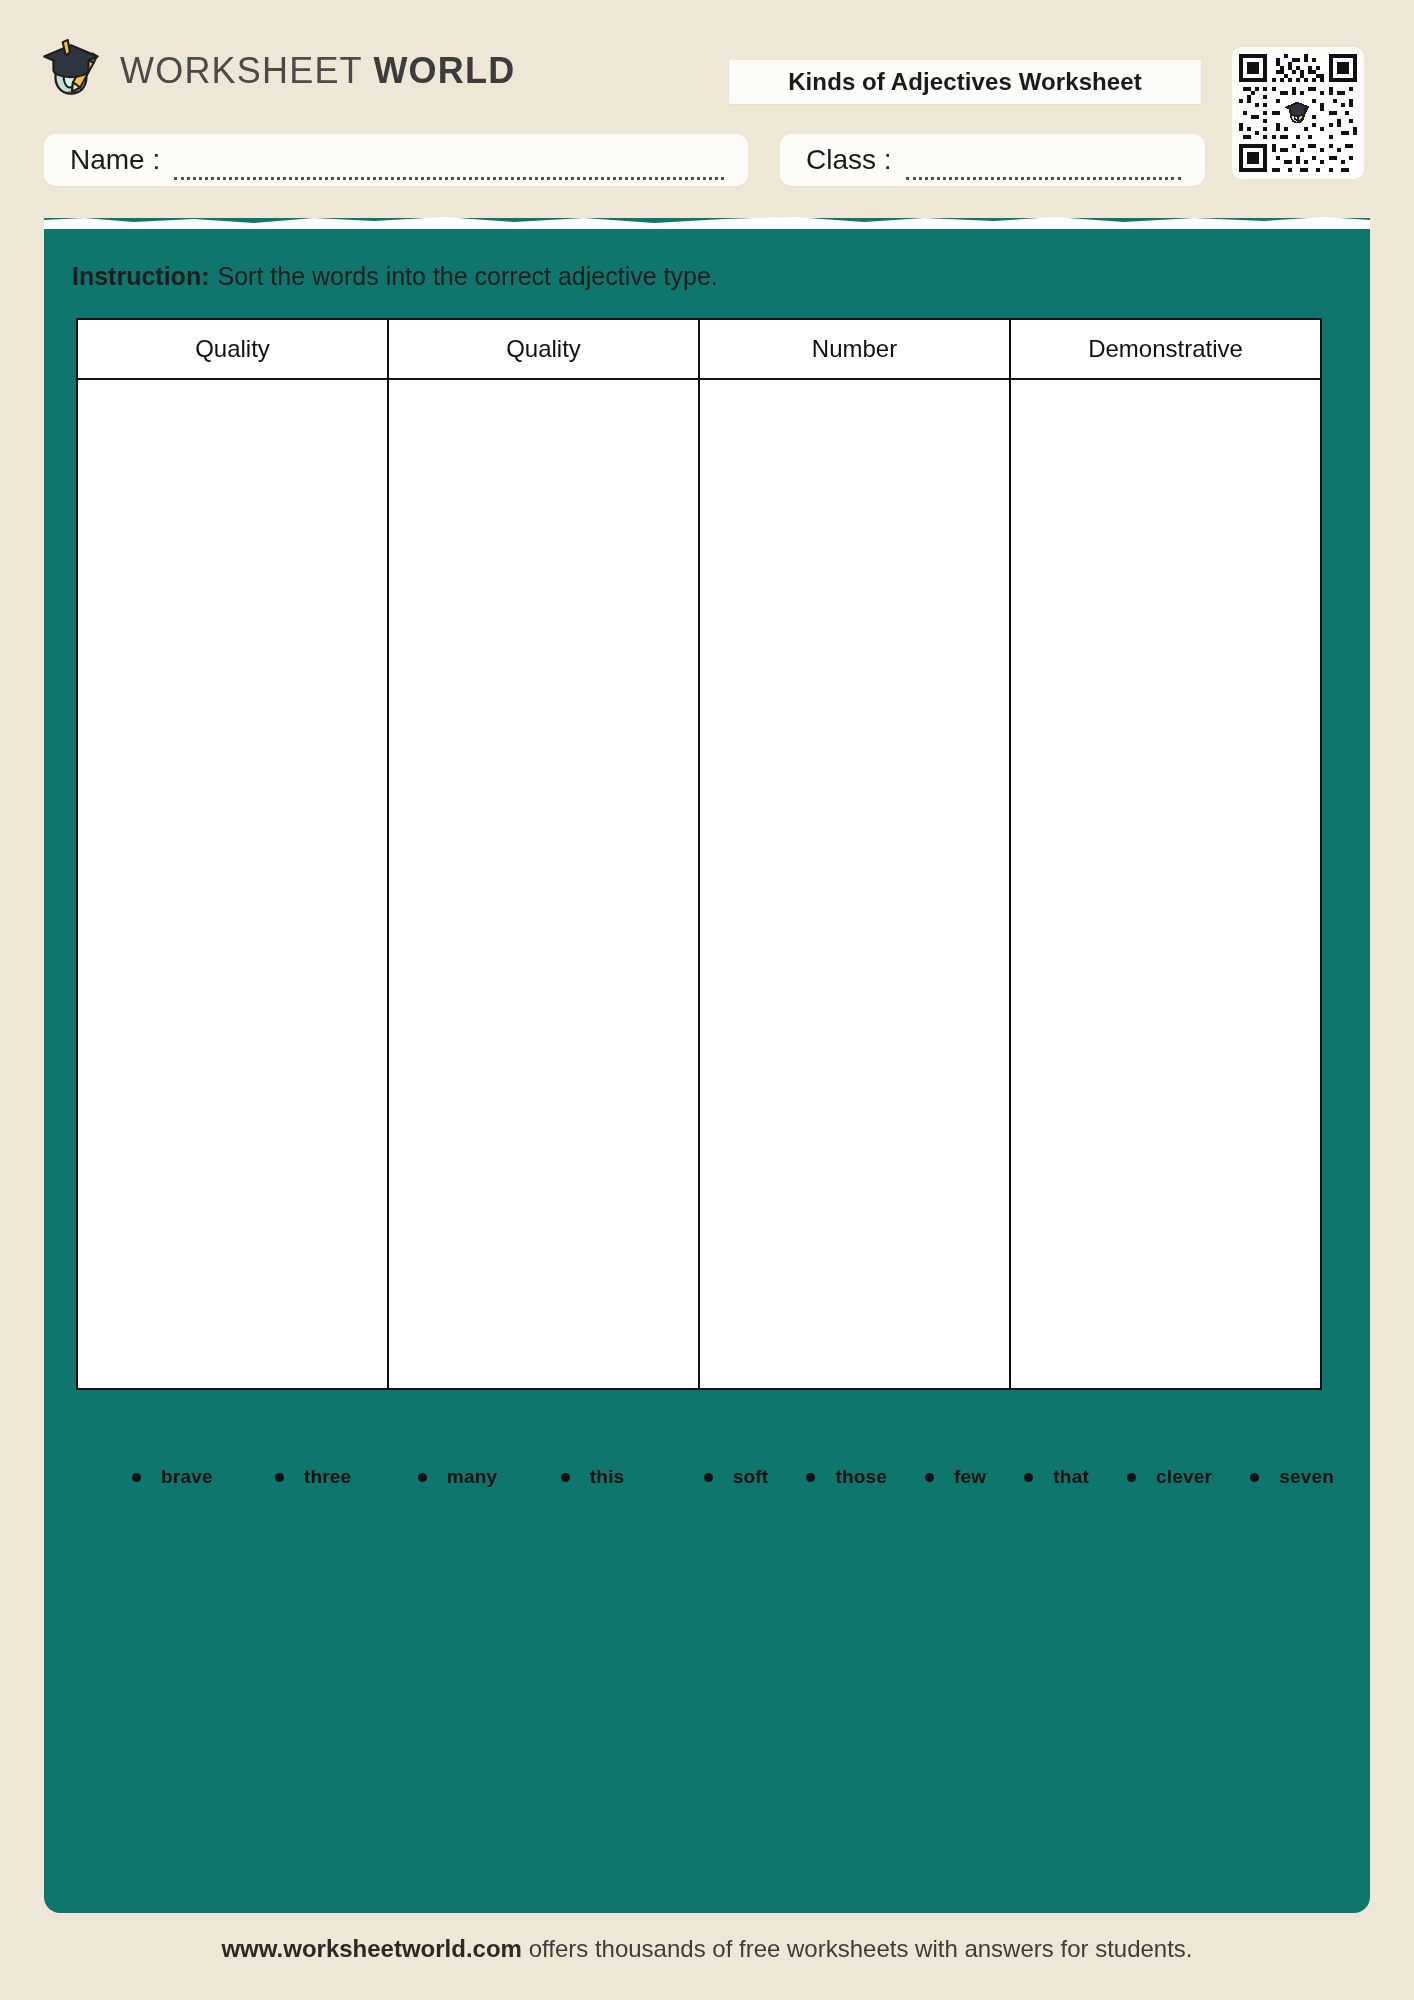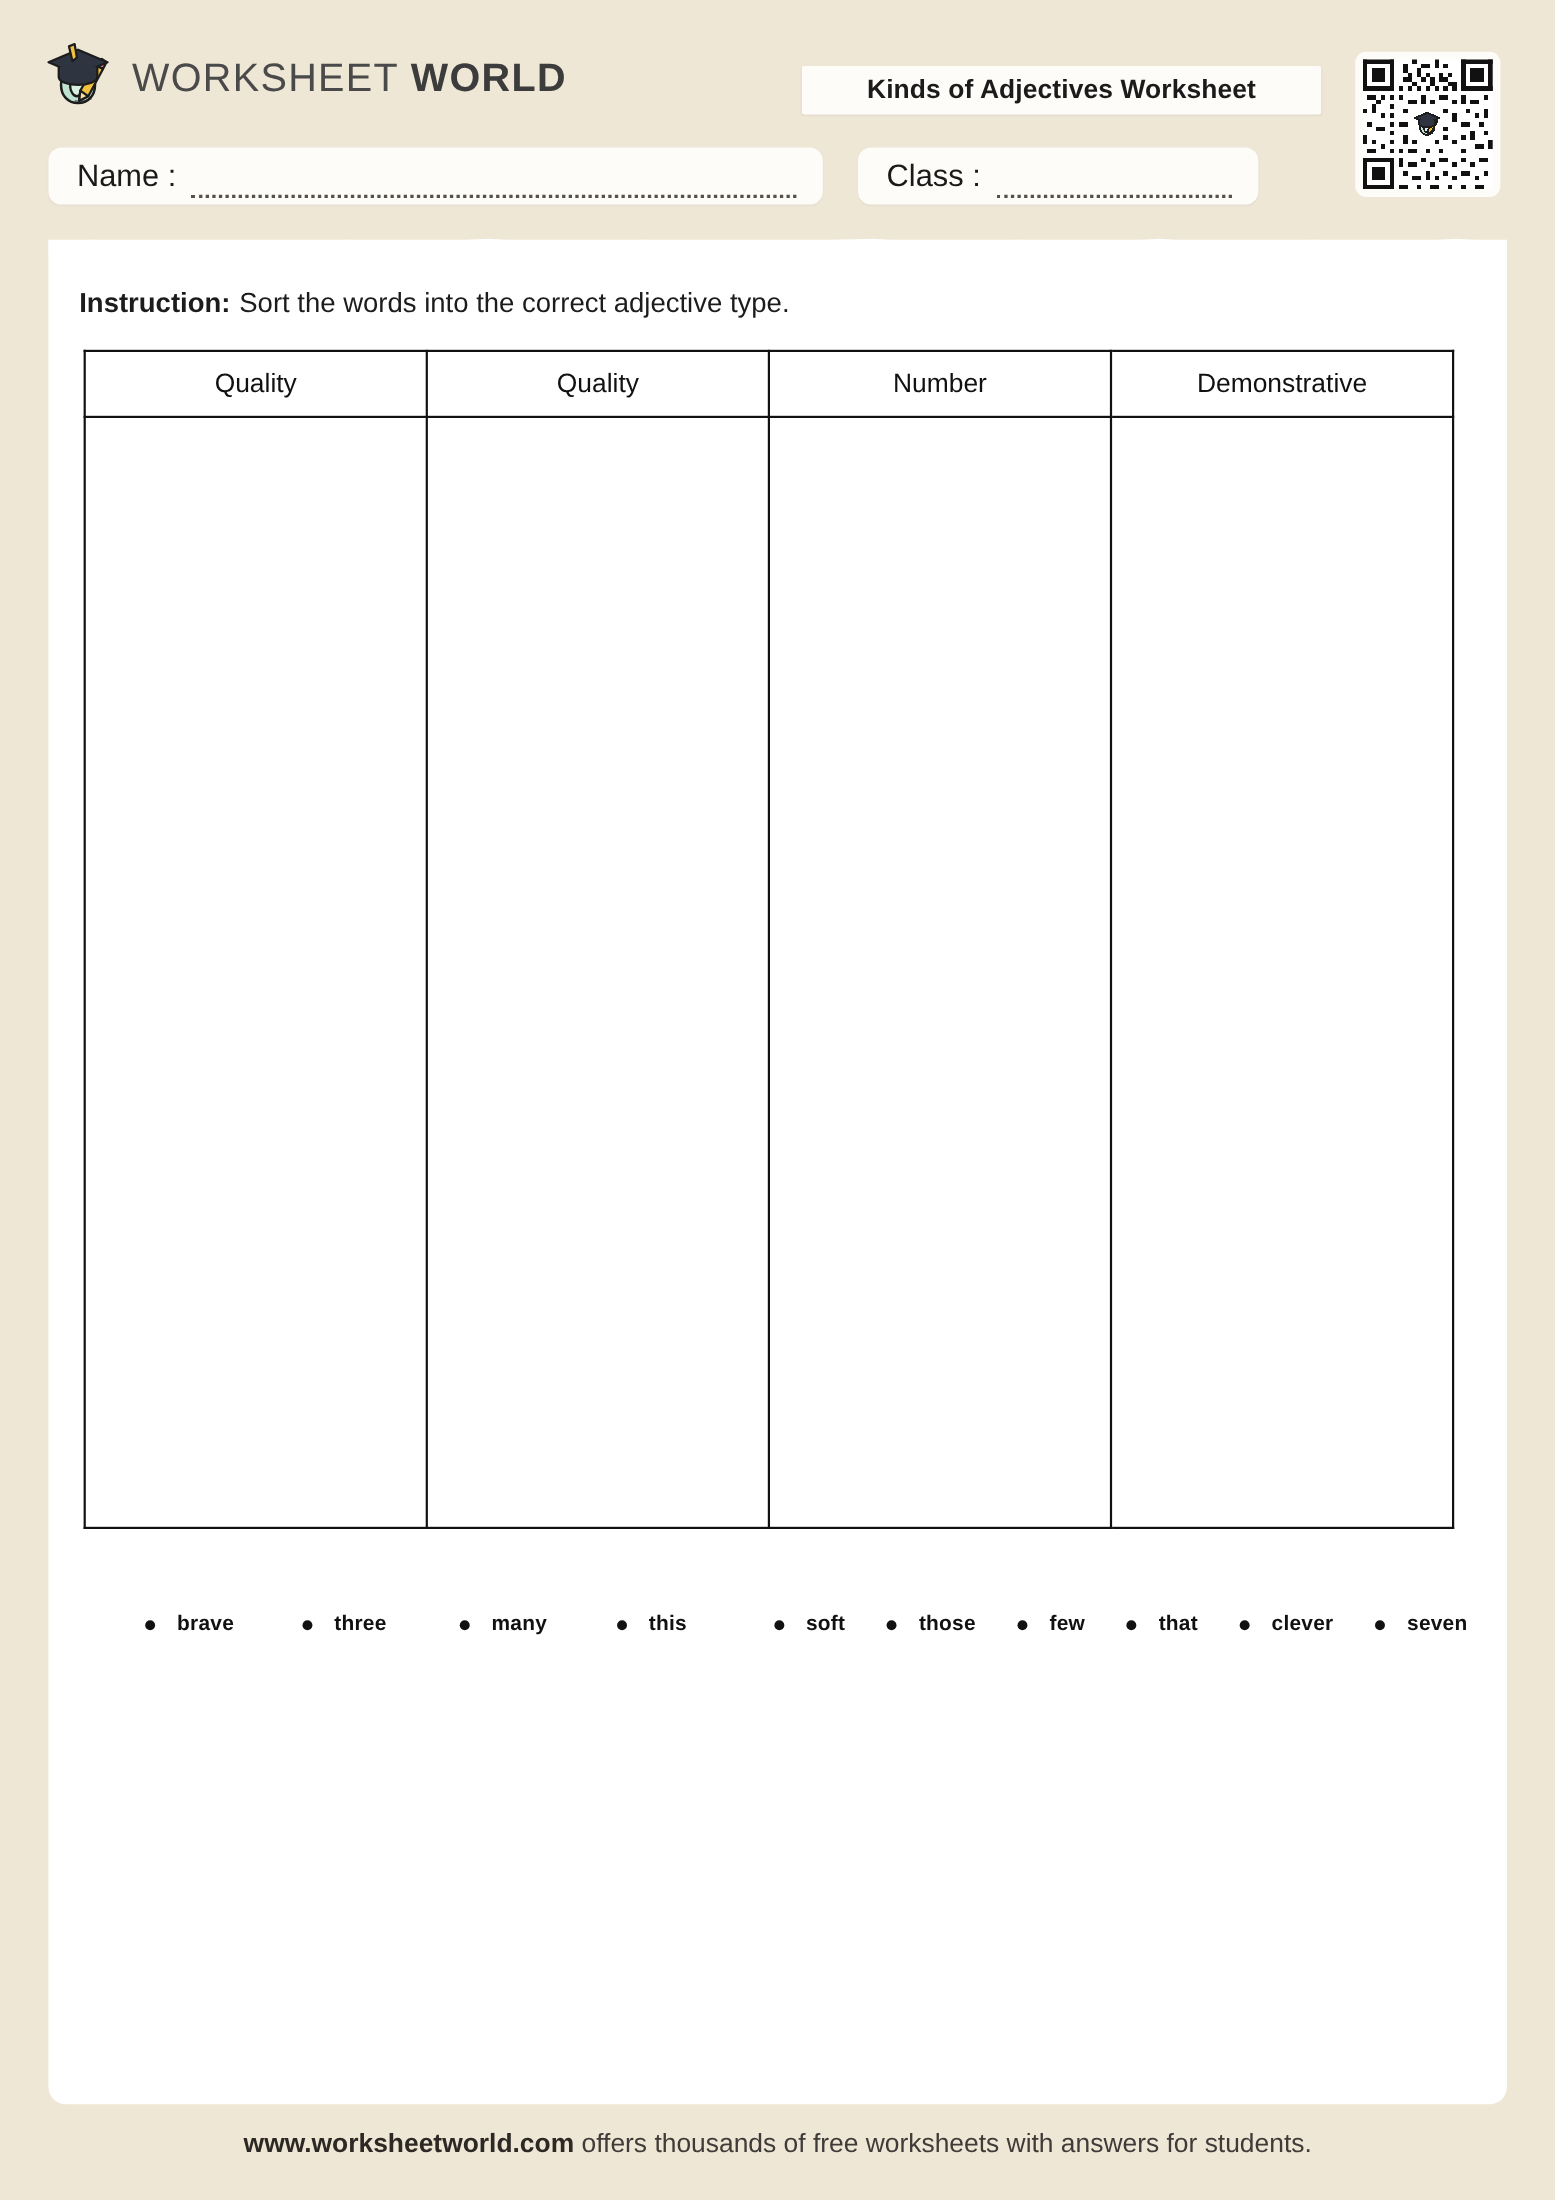--- a/index.html
+++ b/index.html
@@ -76,21 +76,21 @@
   .field {
     position:absolute;
     background:#fdfcf8;
     border-radius:12px;
     display:flex;
     align-items:center;
     padding-left:26px;
     box-shadow:0 1px 2px rgba(0,0,0,0.04);
   }
   .field-name { left:44px; top:134px; width:704px; height:52px; }
-  .field-class { left:780px; top:134px; width:364px; height:52px;align-items:center; }
+  .field-class { left:780px; top:134px; width:425px; height:52px;align-items:center; }
 
   .field-label {
     font-size:28px;
     color:#1a1a1a;
     white-space:nowrap;
     font-weight:400;
   }
   .field-line {
     flex:1;
     margin-left:14px;
@@ -101,21 +101,21 @@
     margin-bottom:6px;
   }
 
   
   .card {
     position:absolute;
     left:44px;
     top:218px;
     width:1326px;
     height:1695px;
-    background:#ffffff;
+    background:#0f766e;
     border-radius:0 0 16px 16px;
   }
   .card-torn {
     position:absolute;
     left:0; top:-3px;
     width:100%;
     height:14px;
     display:block;
   }
 

